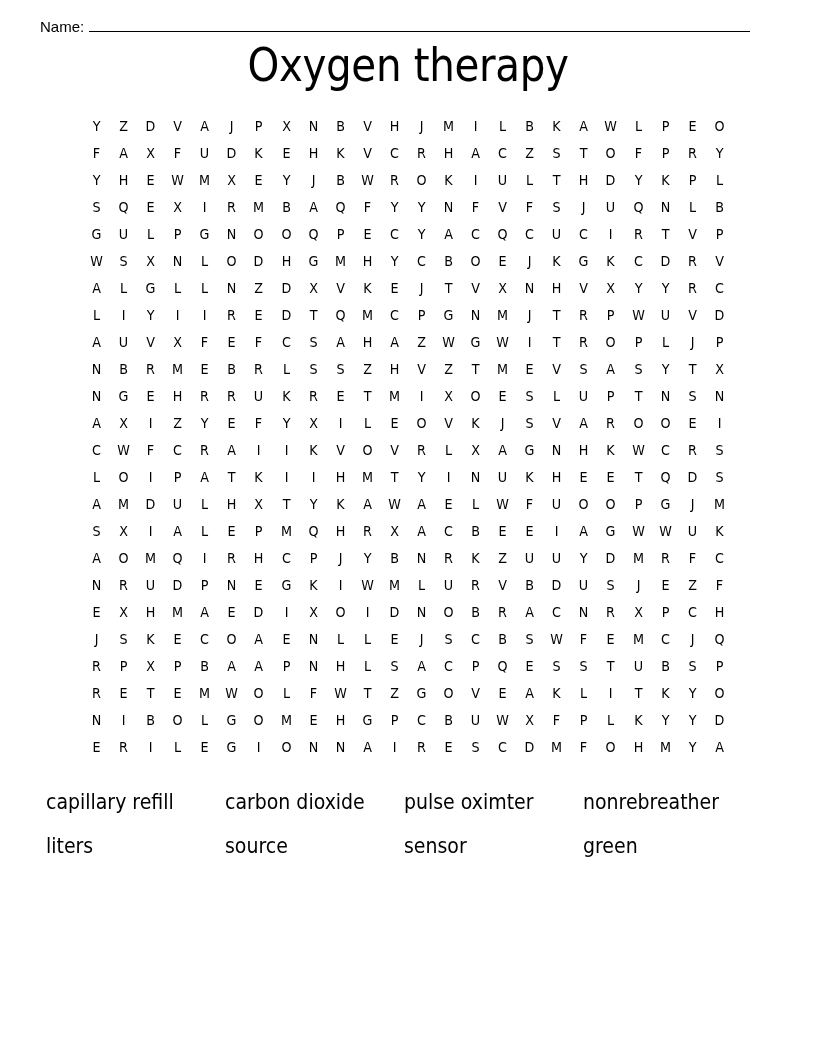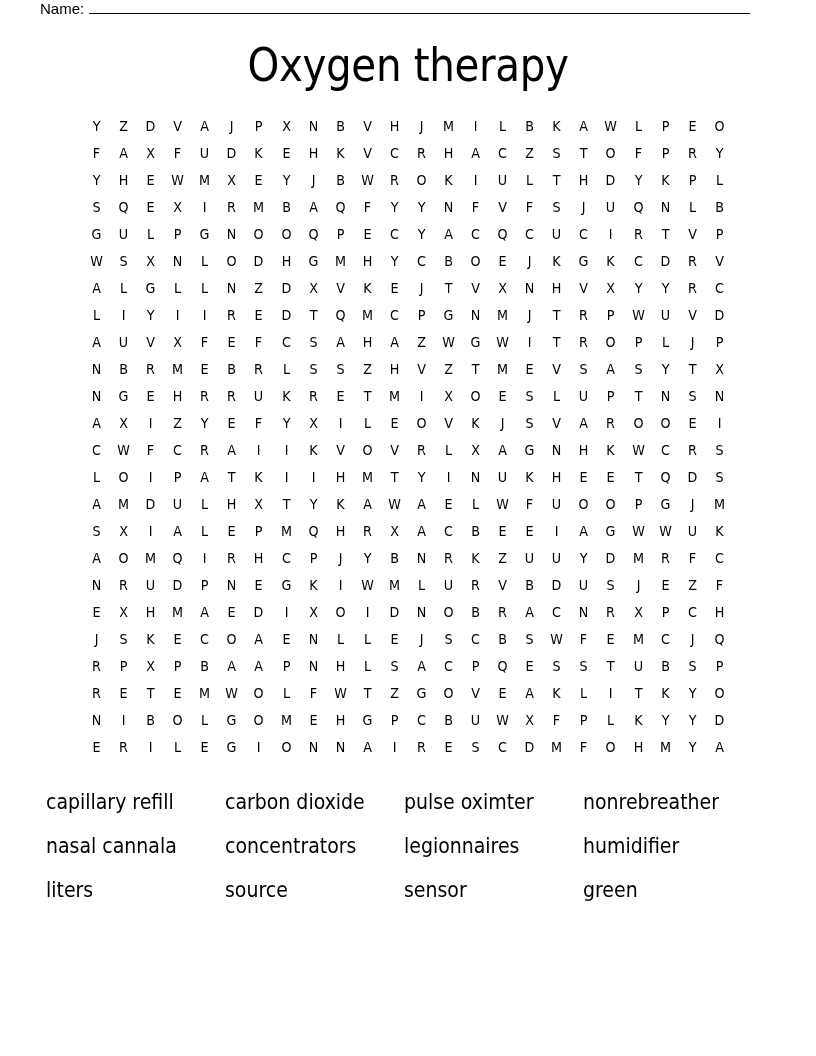--- a/index.html
+++ b/index.html
@@ -13,21 +13,21 @@
     font-family: "Liberation Sans", sans-serif;
     color: #000000;
     position: relative;
     overflow: hidden;
   }
 
   
   .name-row {
     position: absolute;
     left: 40px;
-    top: 0;
+    top: 18px;
     width: 710px;
     display: flex;
     align-items: baseline;
     text-align: center;
   }
   .name-label {
     font-family: "Liberation Sans", sans-serif;
     font-size: 15px;
     line-height: 18px;
     white-space: pre;
@@ -736,24 +736,18 @@
   </div>
 
 <div class="wordlist" id="wordlist-root">
     <div class="word-row">
       <span class="word-cell">capillary refill</span>
       <span class="word-cell">carbon dioxide</span>
       <span class="word-cell">pulse oximter</span>
       <span class="word-cell">nonrebreather</span>
     </div>
     <div class="word-row">
-      <span class="word-cell">nasal cannala</span>
-      <span class="word-cell">concentrators</span>
-      <span class="word-cell">legionnaires</span>
-      <span class="word-cell">humidifier</span>
-    </div>
-    <div class="word-row">
       <span class="word-cell">liters</span>
       <span class="word-cell">source</span>
       <span class="word-cell">sensor</span>
       <span class="word-cell">green</span>
     </div>
   </div>
 
 </body></html>

